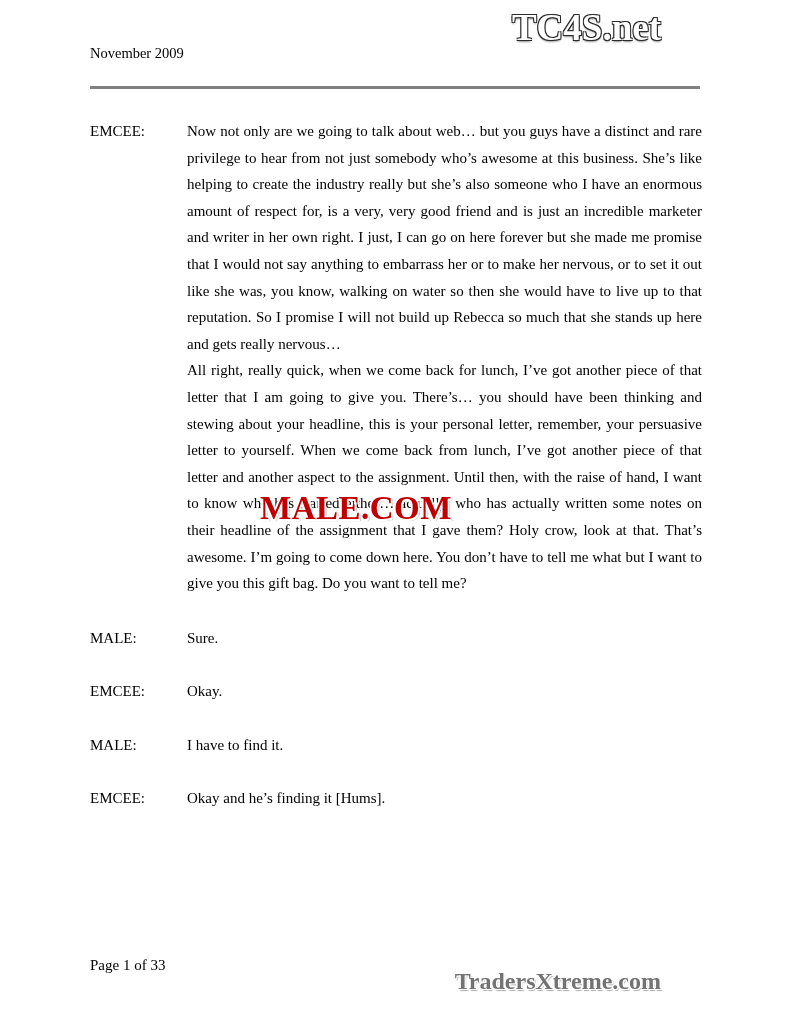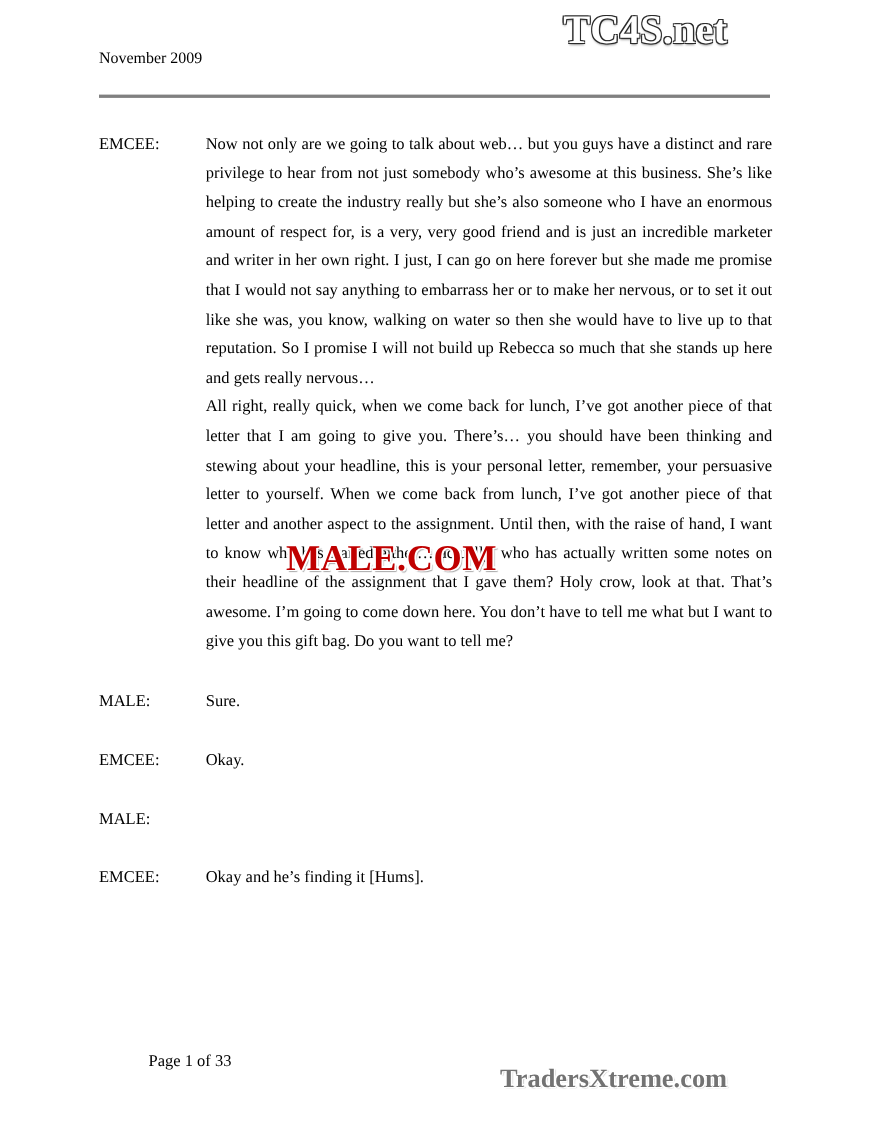--- a/index.html
+++ b/index.html
@@ -112,21 +112,20 @@
        2px 2px 1px rgba(0,0,0,0.35);
     white-space: nowrap;
   }
 
   
   .footer-page {
     position: absolute;
     left: 90px;
     top: 957px;
     font-size: 15px;
-    margin-left: 45px;
   }
   .brand-bottom {
     position: absolute;
     right: 18px;
     top: 968px;
     font-family: "Liberation Serif", serif;
     font-size: 24px;
     font-weight: bold;
     color: #737373;
     text-shadow:
@@ -175,20 +174,23 @@
       <div class="speaker">EMCEE:</div>
       <div class="speech">
         <div class="para">Okay.</div>
       </div>
     </div>
 
     <div class="gap-md"></div>
 
     <div class="entry">
       <div class="speaker">MALE:</div>
+      <div class="speech">
+        <div class="para">I have to find it.</div>
+      </div>
     </div>
 
     <div class="gap-md"></div>
 
     <div class="entry">
       <div class="speaker">EMCEE:</div>
       <div class="speech">
         <div class="para">Okay and he’s finding it [Hums].</div>
       </div>
     </div>

